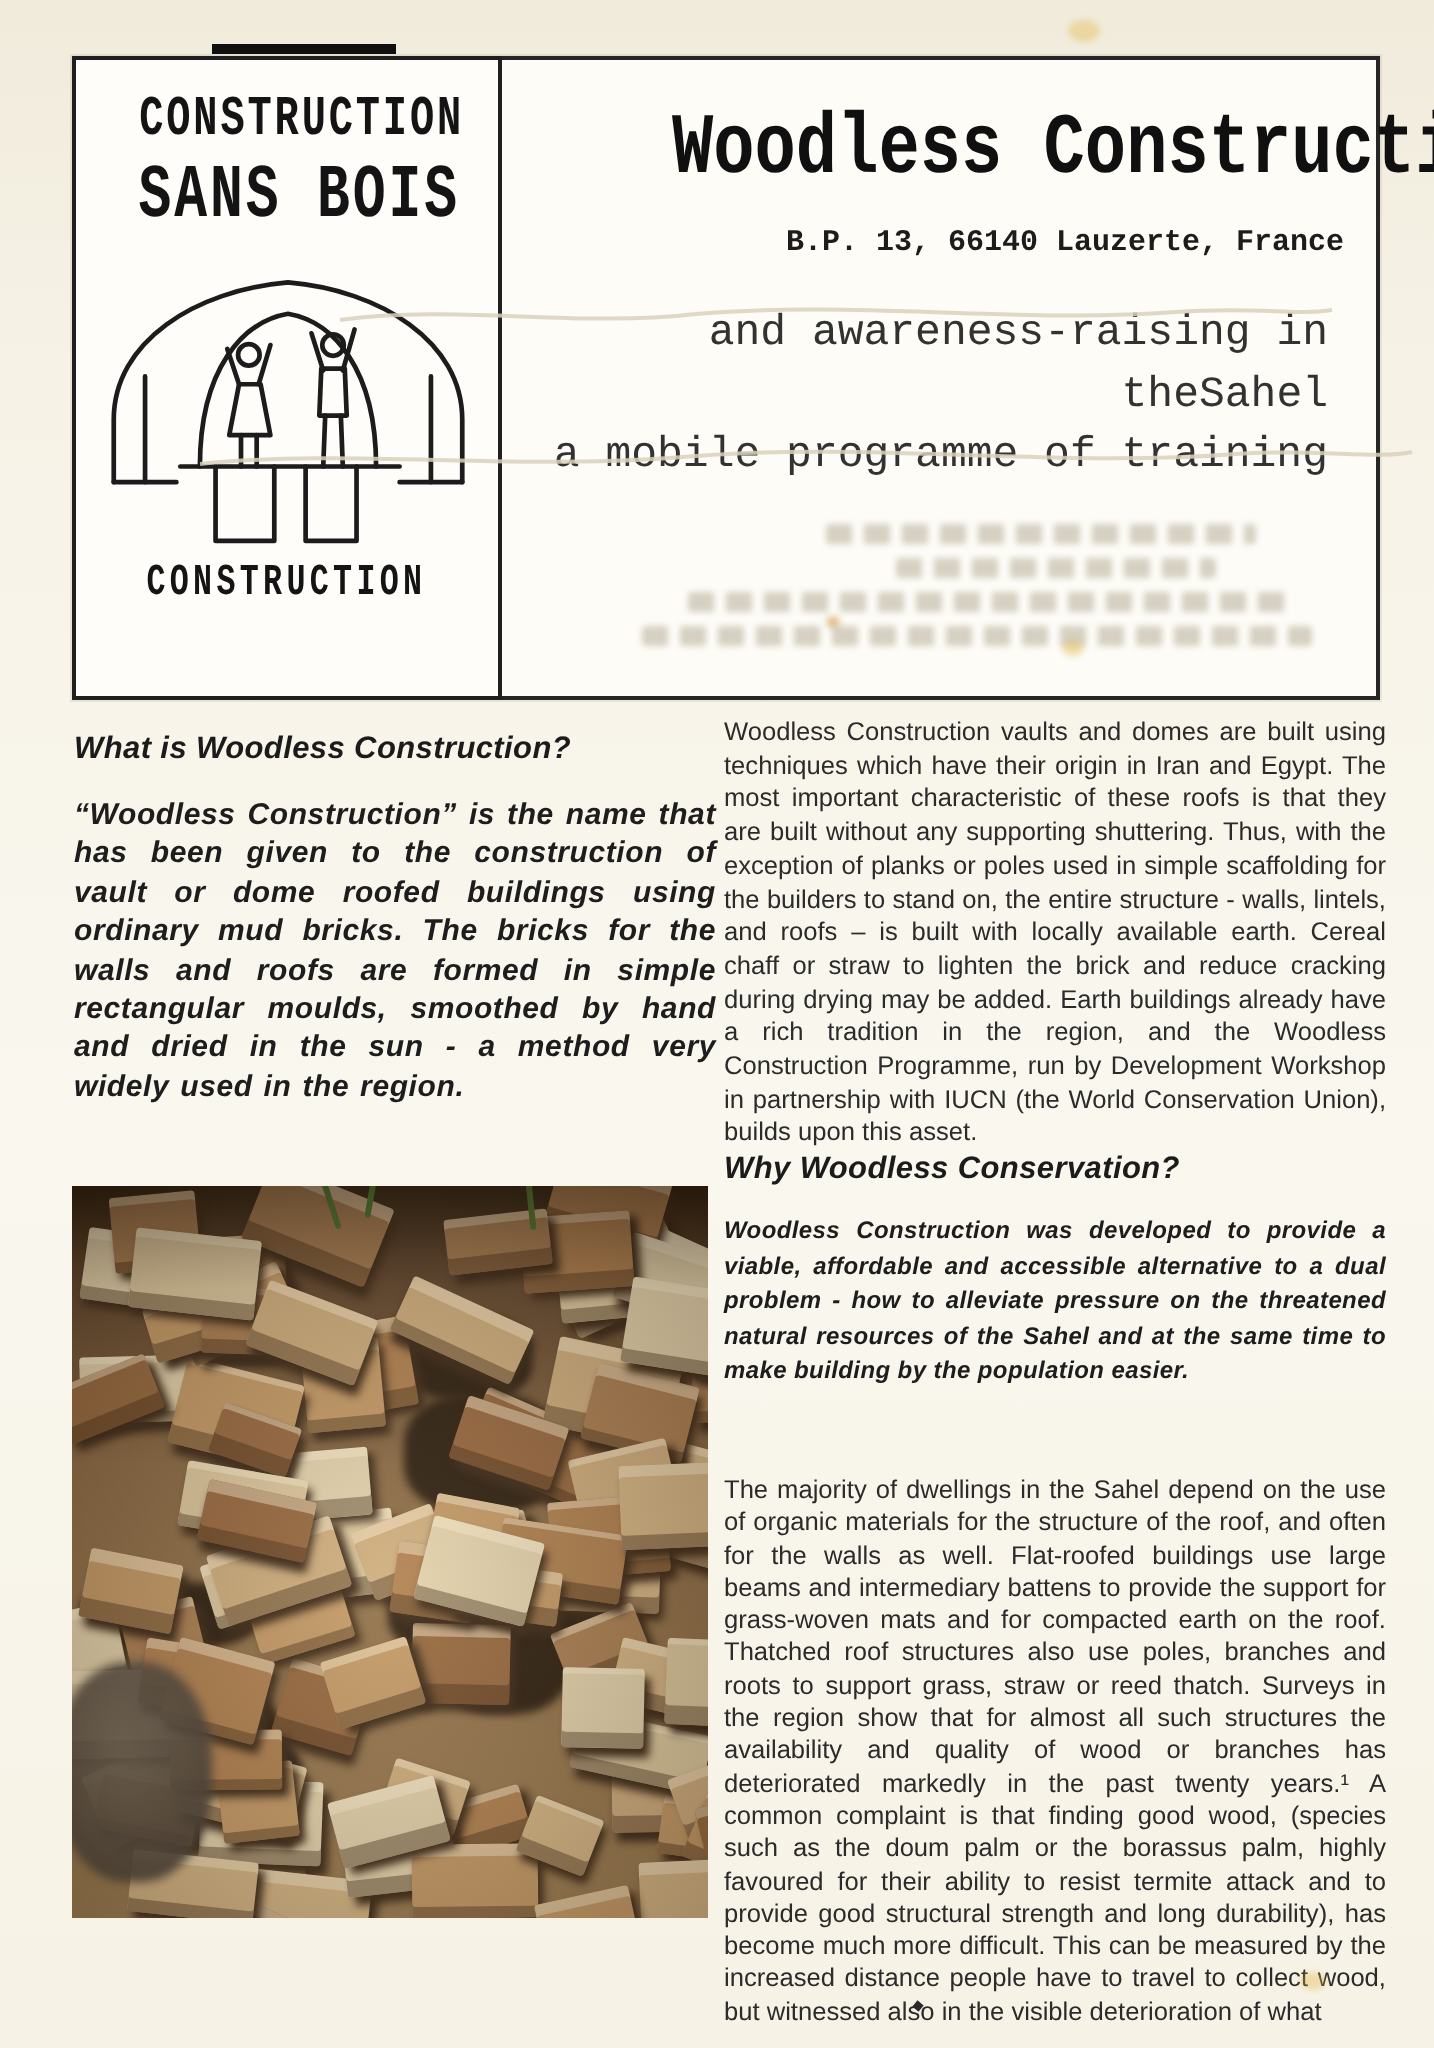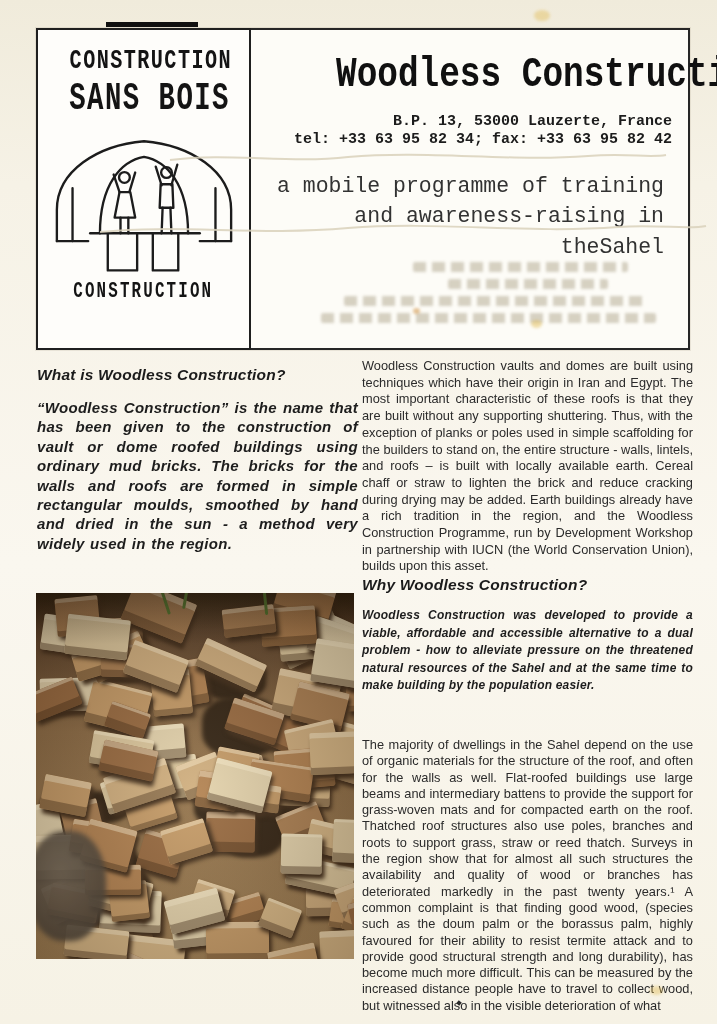--- a/index.html
+++ b/index.html
@@ -85,26 +85,25 @@
           <path d="M112,62 L124,62 L125,86 L111,86 Z"></path>
           <path d="M114,86 L113,112 M122,86 L123,112"></path>
         </svg>
       </div>
       <div><span class="condensed logo-l4">CONSTRUCTION</span></div>
     </div>
 
     <div class="head-right">
       <div class="masthead">Woodless Construction</div>
       <div class="addr">
-        <div>B.P. 13, 53000 Lauzerte, France</div>
-        <div>tel: +33 63 95 82 34; fax: +33 63 95 82 42</div>
+        <div>B.P. 13, 66140 Lauzerte, France</div>
       </div>
       <div class="tagline">
+        <div>and awareness-raising in theSahel</div>
         <div>a mobile programme of training</div>
-        <div>and awareness-raising in theSahel</div>
       </div>
     </div>
 
     <svg class="abs" style="left:130px;top:118px;" width="500" height="20">
       <path class="crease" d="M2,12 C60,4 120,16 180,9 C260,2 340,14 420,8 C460,5 480,10 498,7"></path>
     </svg>
     <svg class="abs" style="left:60px;top:188px;" width="610" height="22">
       <path class="crease" d="M2,14 C80,6 160,18 250,10 C340,3 430,16 520,9 C560,6 590,12 608,8"></path>
     </svg>
 
@@ -220,21 +219,21 @@
       <div class="brick" style="width: 57.4404px; height: 43.3437px; left: 174.541px; top: 171.365px; transform: rotate(14.6122deg); background: rgb(227, 211, 174); box-shadow: rgba(255, 244, 215, 0.45) 0px 5.40853px 0px inset, rgba(58, 36, 16, 0.4) 0px -6.85672px 0px inset, rgb(59, 40, 23) 2.65369px 3.91022px 4px;"></div>
       <div class="brick" style="width: 52.0029px; height: 27.5509px; left: 186.775px; top: 14.3506px; transform: rotate(-6.58589deg); background: rgb(169, 126, 82); box-shadow: rgba(255, 244, 215, 0.45) 0px 4.38025px 0px inset, rgba(58, 36, 16, 0.4) 0px -8.19514px 0px inset, rgb(59, 40, 23) 3.15761px 4.91231px 4px;"></div>
       <div class="brick" style="width: 48.6864px; height: 43.1064px; left: 47.6888px; top: 231.445px; transform: rotate(15.0755deg); background: rgb(176, 128, 80); box-shadow: rgba(255, 244, 215, 0.45) 0px 5.76838px 0px inset, rgba(58, 36, 16, 0.4) 0px -5.40985px 0px inset, rgb(59, 40, 23) 3.40366px 3.81604px 4px;"></div>
       <div class="blob" style="left: -8px; top: 238px; width: 78px; height: 110px; background: radial-gradient(at 40% 40%, rgb(107, 97, 84), rgb(74, 66, 56) 70%);"></div>
       <div class="sprig" style="left: 128px; top: -4px; width: 3px; height: 26px; transform: rotate(-18deg); background: rgb(82, 124, 46);"></div>
       <div class="sprig" style="left: 148px; top: -6px; width: 3px; height: 22px; transform: rotate(10deg); background: rgb(82, 124, 46);"></div>
       <div class="sprig" style="left: 228px; top: -2px; width: 3px; height: 24px; transform: rotate(-6deg); background: rgb(82, 124, 46);"></div>
     </div>
 
   <div class="abs bodytxt" style="left:362px;top:358px;">Woodless Construction vaults and domes are built using techniques which have their origin in Iran and Egypt. The most important characteristic of these roofs is that they are built without any supporting shuttering. Thus, with the exception of planks or poles used in simple scaffolding for the builders to stand on, the entire structure - walls, lintels, and roofs – is built with locally available earth. Cereal chaff or straw to lighten the brick and reduce cracking during drying may be added. Earth buildings already have a rich tradition in the region, and the Woodless Construction Programme, run by Development Workshop in partnership with IUCN (the World Conservation Union),  builds upon this asset.</div>
-  <div class="abs h-italic" style="left:362px;top:576px;">Why Woodless Construction?</div>
+  <div class="abs h-italic" style="left:362px;top:576px;">Why Woodless Conservation?</div>
   <div class="abs lead" style="left:362px;top:607px;">Woodless Construction was developed to provide a viable, affordable and accessible alternative to a dual problem - how to alleviate pressure on the threatened natural resources of the Sahel and at the same time to make building by the population easier.</div>
   <div class="abs bodytxt bodytxt2" style="left:362px;top:737px;">The majority of dwellings in the Sahel depend on the use of organic materials for the structure of the roof, and often for the walls as well. Flat-roofed buildings use large beams and intermediary battens to provide the support for grass-woven mats and for compacted earth on the roof. Thatched roof structures also use poles, branches and roots to support grass, straw or reed thatch. Surveys in the region show that for almost all such structures the availability and quality of wood or branches has deteriorated markedly in the past twenty years.¹ A common complaint is that finding good wood, (species such as the doum palm or the borassus palm, highly favoured for their ability to resist termite attack and to provide good structural strength and long durability), has become much more difficult. This can be measured by the increased distance people have to travel to collect wood, but witnessed also in the visible deterioration of what</div>
   <div class="abs footnote-dot" style="left:457px;top:1001px;"></div>
 
   <div class="abs stain" style="left:534px;top:10px;width:16px;height:11px;background:#e0b84a;opacity:.40;"></div>
   <div class="abs stain" style="left:531px;top:320px;width:11px;height:8px;background:#e0b84a;opacity:.45;"></div>
   <div class="abs stain" style="left:413px;top:308px;width:7px;height:6px;background:#cf8f3f;opacity:.55;"></div>
   <div class="abs stain" style="left:650px;top:986px;width:13px;height:9px;background:#e0b84a;opacity:.40;"></div>
 
 </div>

